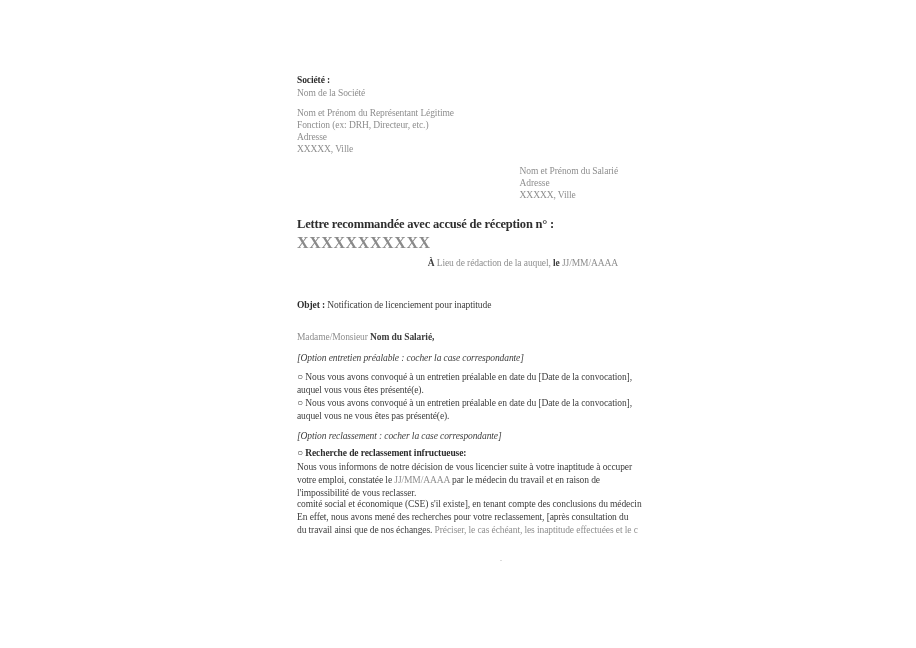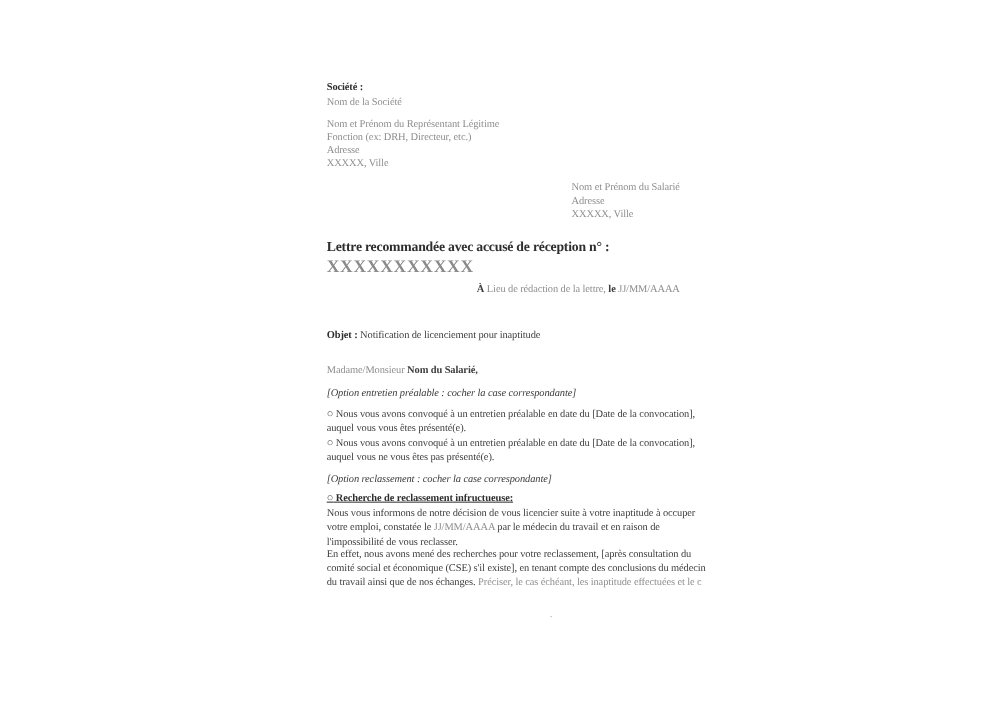--- a/index.html
+++ b/index.html
@@ -46,21 +46,21 @@
 
   .subject { position: absolute; left: 297px; top: 300px; white-space: nowrap; }
   .salutation { position: absolute; left: 297px; top: 332px; white-space: nowrap; }
 
   .instr1 { position: absolute; left: 297px; top: 353px; font-style: italic; white-space: nowrap; }
   .option1 { position: absolute; left: 297px; top: 370px; line-height: 13.3px; }
   .option2 { position: absolute; left: 297px; top: 396px; line-height: 13.3px; }
   .option1 .ln, .option2 .ln, .para .ln { white-space: nowrap; }
 
   .instr2 { position: absolute; left: 297px; top: 431px; font-style: italic; white-space: nowrap; text-align: center; }
-  .heading { position: absolute; left: 297px; top: 447px; white-space: nowrap; text-decoration: underline; }
+  .heading { position: absolute; left: 297px; top: 447px; white-space: nowrap; }
 
   .para1 { position: absolute; left: 297px; top: 461px; line-height: 13px; }
   .para2 { position: absolute; left: 297px; top: 498px; line-height: 13px; }
 
   .radio { font-size: 10px; color: #3d3d3d; }
 
   .footer-mark {
     position: absolute; left: 500px; top: 554px;
     font-size: 8px; color: #8e8e8e;
   }
@@ -88,21 +88,21 @@
     <div>Adresse</div>
     <div>XXXXX, Ville</div>
   </div>
 
   <div class="title">
     <div class="title-line1">Lettre recommandée avec accusé de réception n° :</div>
     <div class="title-line2">XXXXXXXXXXX</div>
   </div>
 
   <div class="dateline">
-    <span class="b">À </span><span class="g">Lieu de rédaction de la lettre, </span><span class="b">le </span><span class="g">JJ/MM/AAAA</span>
+    <span class="b">À </span><span class="g">Lieu de rédaction de la auquel, </span><span class="b">le </span><span class="g">JJ/MM/AAAA</span>
   </div>
 
   <div class="subject">
     <span class="b dk">Objet : </span><span class="u">Notification de licenciement pour inaptitude</span>
   </div>
 
   <div class="salutation">
     <span class="g">Madame/Monsieur </span><span class="b">Nom du Salarié,</span>
   </div>
 
@@ -130,22 +130,22 @@
 
   <div class="para para1">
     <div class="ln">Nous vous informons de notre décision de vous licencier suite à votre inaptitude à occuper</div>
     <div class="ln">
       <span>votre emploi, constatée le </span><span class="g">JJ/MM/AAAA</span><span> par le médecin du travail et en raison de</span>
     </div>
     <div class="ln">l'impossibilité de vous reclasser.</div>
   </div>
 
   <div class="para para2">
+    <div class="ln">comité social et économique (CSE) s'il existe], en tenant compte des conclusions du médecin</div>
     <div class="ln">En effet, nous avons mené des recherches pour votre reclassement, [après consultation du</div>
-    <div class="ln">comité social et économique (CSE) s'il existe], en tenant compte des conclusions du médecin</div>
     <div class="ln">
       <span>du travail ainsi que de nos échanges. </span><span class="g">Préciser, le cas échéant, les inaptitude effectuées et le c</span>
     </div>
   </div>
 
   <div class="footer-mark">.</div>
 
 </div>
 
 </body></html>

